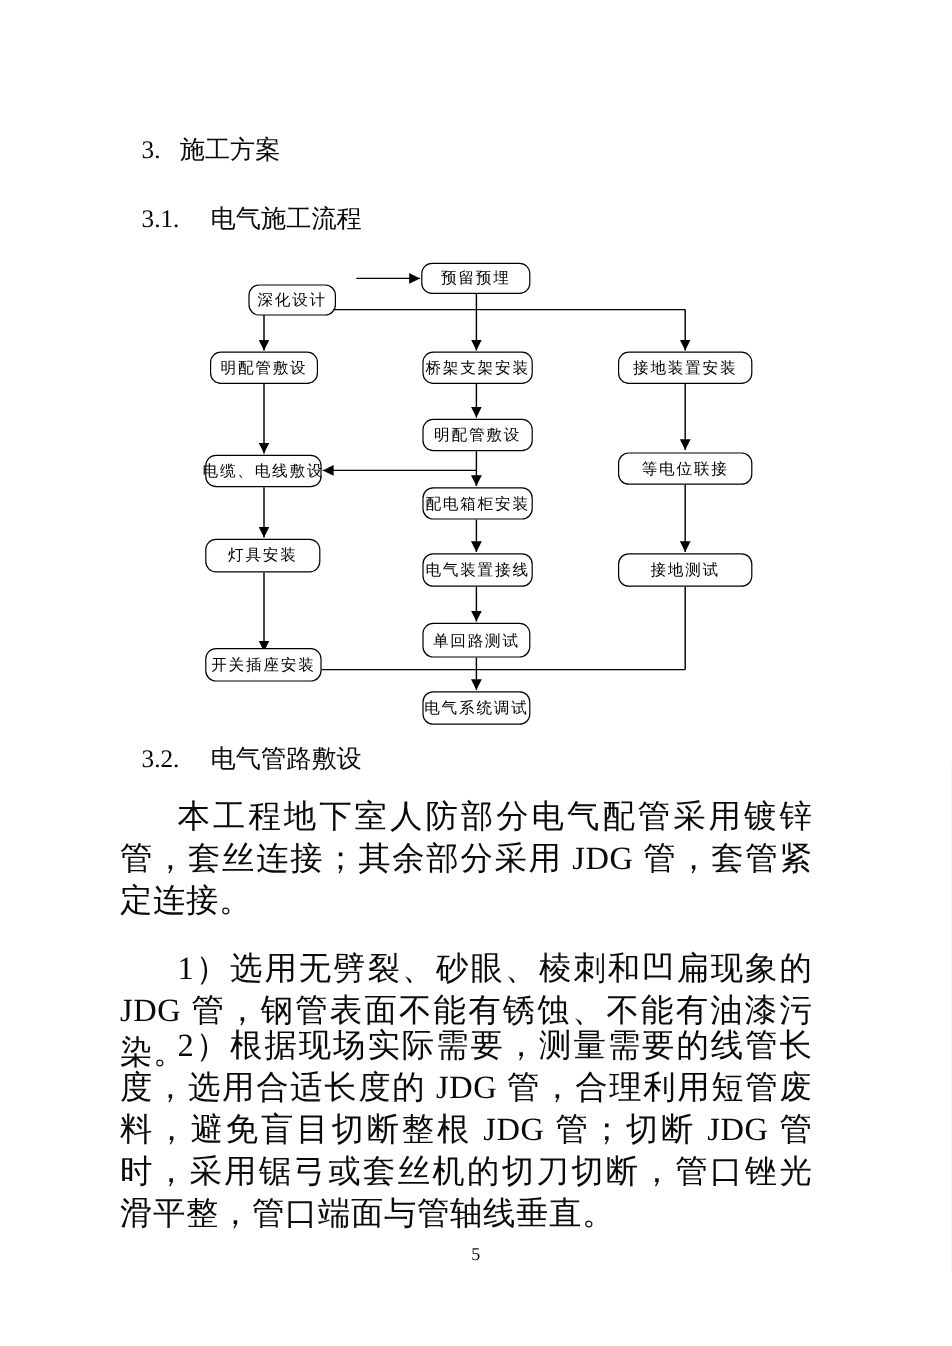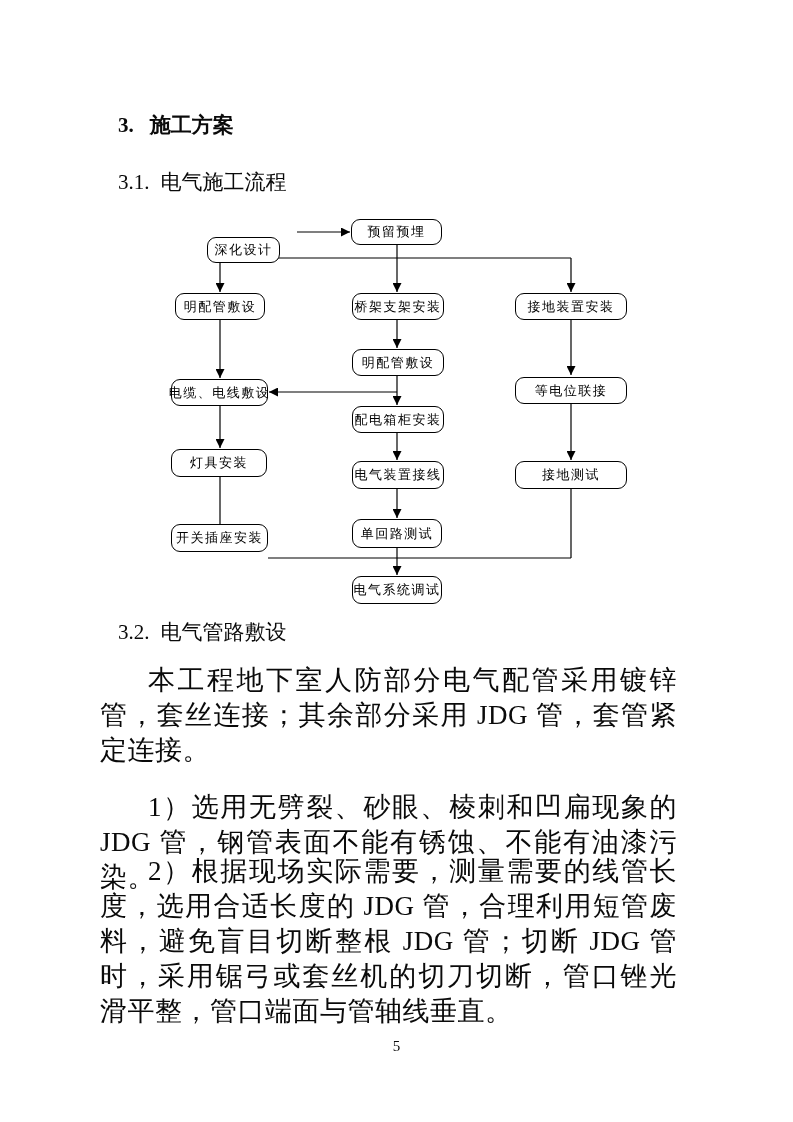--- a/index.html
+++ b/index.html
@@ -1,23 +1,23 @@
 <!DOCTYPE html>
 <html><head>
 <meta charset="utf-8">
 <style>
   html,body{margin:0;padding:0;background:#e8e8e8;}
   .page{
     position:relative;width:793px;height:1122px;margin:0 auto;background:#ffffff;
     font-family:"Liberation Serif","DejaVu Serif",serif;color:#0a0a0a;overflow:hidden;
   }
   .heading{position:absolute;left:118px;line-height:28px;font-size:21px;white-space:nowrap;}
-  .heading.bold{font-weight:bold;text-align:right;}
+  .heading.bold{font-weight:normal;text-align:right;}
   .hnum{display:inline-block;margin-right:16px;}
-  .hnum.wide{margin-right:11px;}
+  .hnum.wide{margin-right:26px;}
   .para{
     position:absolute;left:100px;width:577px;font-size:27px;line-height:35px;
     text-align:justify;letter-spacing:0.5px;
   }
   .indent48{text-indent:48px;}
   .indent30{text-indent:30px;}
   .connectors{position:absolute;left:0;top:0;pointer-events:none;}
   .node{
     position:absolute;box-sizing:border-box;background:#ffffff;border:1.2px solid #000;
     border-radius:9px;display:flex;align-items:center;justify-content:center;
@@ -72,21 +72,21 @@
   <div class="node" style="left:352px;top:293px;width:92px;height:27px">桥架支架安装</div>
   <div class="node" style="left:515px;top:293px;width:112px;height:27px">接地装置安装</div>
   <div class="node" style="left:352px;top:349px;width:92px;height:27px">明配管敷设</div>
   <div class="node" style="left:171px;top:379px;width:97px;height:27px">电缆、电线敷设</div>
   <div class="node" style="left:515px;top:377px;width:112px;height:27px">等电位联接</div>
   <div class="node" style="left:352px;top:406px;width:92px;height:27px">配电箱柜安装</div>
   <div class="node" style="left:171px;top:449px;width:96px;height:28px">灯具安装</div>
   <div class="node" style="left:352px;top:461px;width:92px;height:28px">电气装置接线</div>
   <div class="node" style="left:515px;top:461px;width:112px;height:28px">接地测试</div>
   <div class="node" style="left:352px;top:519px;width:90px;height:29px">单回路测试</div>
-  <div class="node" style="left:171px;top:524px;width:97px;height:28px">开关插座安装</div>
+  <div class="node" style="left:171px;top:540px;width:97px;height:28px">开关插座安装</div>
   <div class="node" style="left:352px;top:576px;width:90px;height:28px">电气系统调试</div>
 
   <div class="heading" style="top:618px">
     <span class="hnum wide">3.2.</span><span>电气管路敷设</span>
   </div>
 
   <div class="para indent48" style="top:663px">本工程地下室人防部分电气配管采用镀锌管，套丝连接；其余部分采用 JDG 管，套管紧定连接。</div>
   <div class="para indent48" style="top:790px">1）选用无劈裂、砂眼、棱刺和凹扁现象的 JDG 管，钢管表面不能有锈蚀、不能有油漆污染。</div>
   <div class="para indent48" style="top:854px">2）根据现场实际需要，测量需要的线管长度，选用合适长度的 JDG 管，合理利用短管废料，避免盲目切断整根 JDG 管；切断 JDG 管时，采用锯弓或套丝机的切刀切断，管口锉光滑平整，管口端面与管轴线垂直。</div>
 

